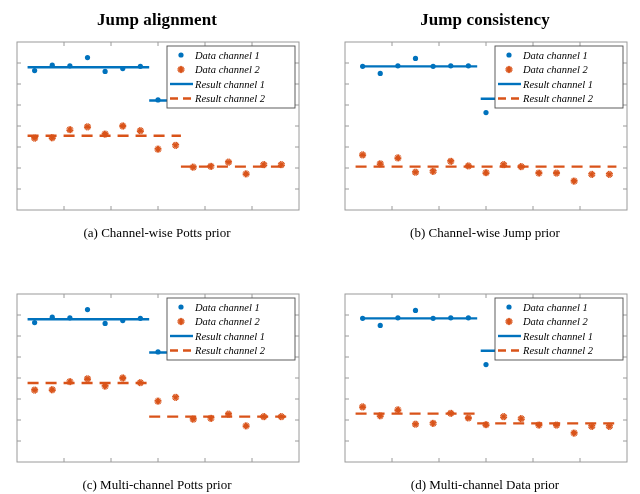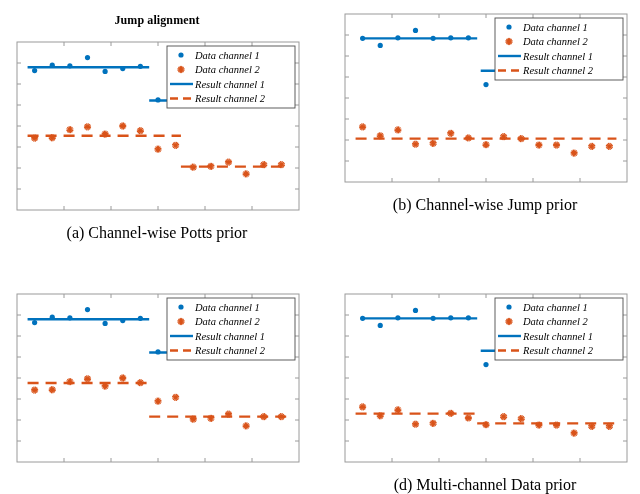--- a/index.html
+++ b/index.html
@@ -24,42 +24,42 @@
     width: 310px;
   }
   .panel-a { left: 2px;   top: 10px; }
   .panel-b { left: 330px; top: 10px; }
   .panel-c { left: 2px;   top: 262px; }
   .panel-d { left: 330px; top: 262px; }
 
   .panel-title {
     text-align: center;
     font-weight: bold;
-    font-size: 12px;
+    font-size: 17px;
     letter-spacing: 0.1px;
     height: 20px;
     line-height: 20px;
     margin: 0 0 8px 0;
   }
   .panel-title.blank {
     visibility: hidden;
   }
   .plot-wrap {
     position: relative;
     width: 296px;
     height: 180px;
     margin: 0 auto;
     font-style: italic;
   }
   .plot-svg {
     display: block;
   }
   .caption {
     text-align: center;
-    font-size: 16px;
+    font-size: 13px;
     margin-top: 6px;
     height: 18px;
     line-height: 18px;
   }
 </style>
 </head>
 <body>
 
 <div class="figure">
 
@@ -252,20 +252,21 @@
           <g>
             <line x1="161" y1="60.5" x2="184" y2="60.5" stroke="#D95319" stroke-width="2.4" stroke-dasharray="8,5"></line>
             <text x="186" y="64.3" font-size="10.5" font-family="&quot;Liberation Serif&quot;, serif" fill="#000000">Result channel 2</text>
           </g>
         </svg>
     </div>
     <div class="caption">(a) Channel-wise Potts prior</div>
   </div>
 
   <div class="panel panel-b">
+    <div class="panel-title">Jump consistency</div>
     <div class="plot-wrap">
       <svg class="plot-svg" width="296" height="180" viewBox="0 0 296 180">
           <rect x="8" y="4" width="282" height="168" fill="none" stroke="#9a9a9a" stroke-width="1"></rect>
           <line x1="55" y1="172" x2="55" y2="168" stroke="#9a9a9a" stroke-width="1"></line>
           <line x1="55" y1="4" x2="55" y2="8" stroke="#9a9a9a" stroke-width="1"></line>
           <line x1="102" y1="172" x2="102" y2="168" stroke="#9a9a9a" stroke-width="1"></line>
           <line x1="102" y1="4" x2="102" y2="8" stroke="#9a9a9a" stroke-width="1"></line>
           <line x1="149" y1="172" x2="149" y2="168" stroke="#9a9a9a" stroke-width="1"></line>
           <line x1="149" y1="4" x2="149" y2="8" stroke="#9a9a9a" stroke-width="1"></line>
           <line x1="196" y1="172" x2="196" y2="168" stroke="#9a9a9a" stroke-width="1"></line>
@@ -636,20 +637,21 @@
           <g>
             <line x1="161" y1="46" x2="184" y2="46" stroke="#0072BD" stroke-width="2.4"></line>
             <text x="186" y="49.8" font-size="10.5" font-family="&quot;Liberation Serif&quot;, serif" fill="#000000">Result channel 1</text>
           </g>
           <g>
             <line x1="161" y1="60.5" x2="184" y2="60.5" stroke="#D95319" stroke-width="2.4" stroke-dasharray="8,5"></line>
             <text x="186" y="64.3" font-size="10.5" font-family="&quot;Liberation Serif&quot;, serif" fill="#000000">Result channel 2</text>
           </g>
         </svg>
     </div>
+    <div class="caption">(c) Multi-channel Potts prior</div>
   </div>
 
   <div class="panel panel-d">
     <div class="panel-title blank"></div>
     <div class="plot-wrap">
       <svg class="plot-svg" width="296" height="180" viewBox="0 0 296 180">
           <rect x="8" y="4" width="282" height="168" fill="none" stroke="#9a9a9a" stroke-width="1"></rect>
           <line x1="55" y1="172" x2="55" y2="168" stroke="#9a9a9a" stroke-width="1"></line>
           <line x1="55" y1="4" x2="55" y2="8" stroke="#9a9a9a" stroke-width="1"></line>
           <line x1="102" y1="172" x2="102" y2="168" stroke="#9a9a9a" stroke-width="1"></line>

